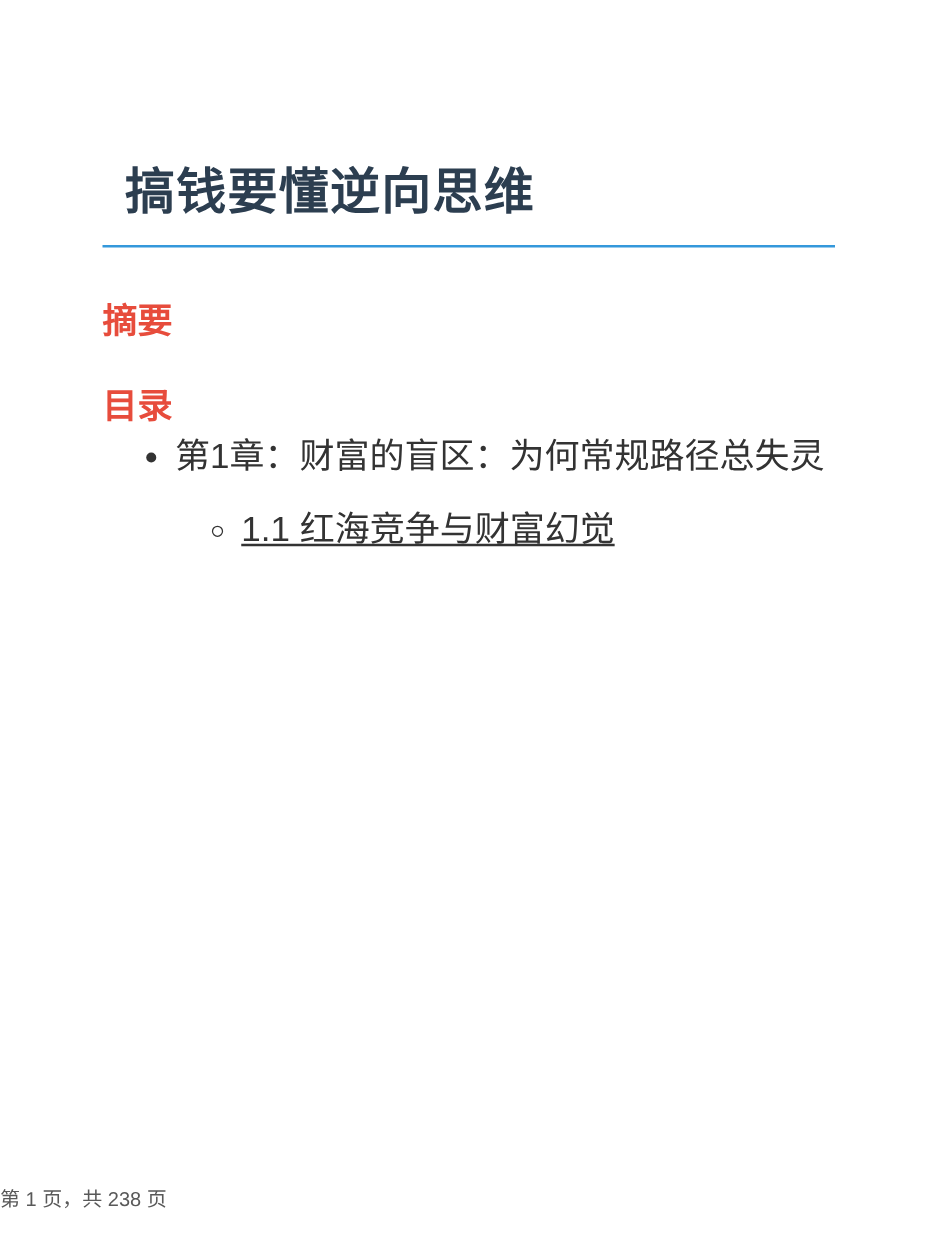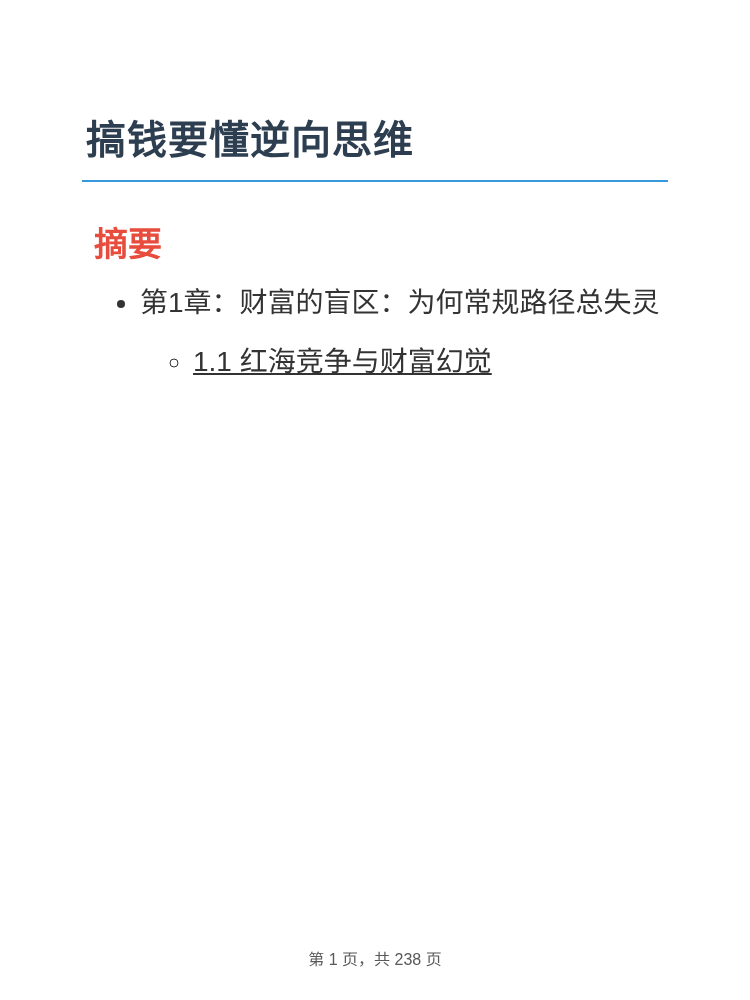--- a/index.html
+++ b/index.html
@@ -15,53 +15,53 @@
   }
   .page {
     position: relative;
     width: 750px;
     height: 1000px;
     box-sizing: border-box;
     padding: 112px 82px 0 82px;
     background: #ffffff;
   }
   .doc-title {
-    margin: 4px;
+    margin: 18px;
     font-size: 40px;
     line-height: 1.2;
     font-weight: 700;
     color: #2c3e50;
     letter-spacing: 1px;
   }
   .title-rule {
     margin-top: 16px;
     border: none;
     border-top: 2px solid #3498db;
     height: 0;
   }
   .section-heading {
-    font-size: 34px;
+    font-size: 28px;
     font-weight: 700;
     color: #e74c3c;
     line-height: 1.2;
-    margin: 42px 0 0 12px;
+    margin: 42px 0 0 0;
   }
   .abstract-body {
     margin: 26px 0 0 0;
     font-size: 28px;
     line-height: 40px;
     color: #333333;
     text-align: justify;
     text-justify: inter-ideograph;
   }
   .toc-heading {
     margin-top: 34px;
   }
   ul.toc-list {
-    margin: 18px 0 0 0;
+    margin: 4px 0 0 0;
     padding-left: 58px;
     list-style: disc;
   }
   li.toc-item {
     font-size: 28px;
     line-height: 40px;
     color: #333333;
   }
   ul.toc-sublist {
     margin: 19px 0 0 0;
@@ -72,37 +72,38 @@
   li.toc-subitem {
     font-size: 28px;
     line-height: 40px;
     color: #333333;
   }
   .page-footer {
     position: absolute;
     left: 0;
     bottom: 30px;
     width: 100%;
-    text-align: center;
+    text-align: left;
     font-size: 16px;
     color: #595959;
   }
 </style>
 </head>
 <body>
 
 <div class="page">
 
   <h1 class="doc-title">搞钱要懂逆向思维</h1>
 
   <hr class="title-rule">
 
   <h2 class="section-heading">摘要</h2>
 
 
+  <h2 class="section-heading toc-heading">目录</h2>
 
   <ul class="toc-list">
     <li class="toc-item">
       <span>第1章：财富的盲区：为何常规路径总失灵</span>
       <ul class="toc-sublist">
         <li class="toc-subitem">
           <span>1.1 红海竞争与财富幻觉</span>
         </li>
       </ul>
     </li>

